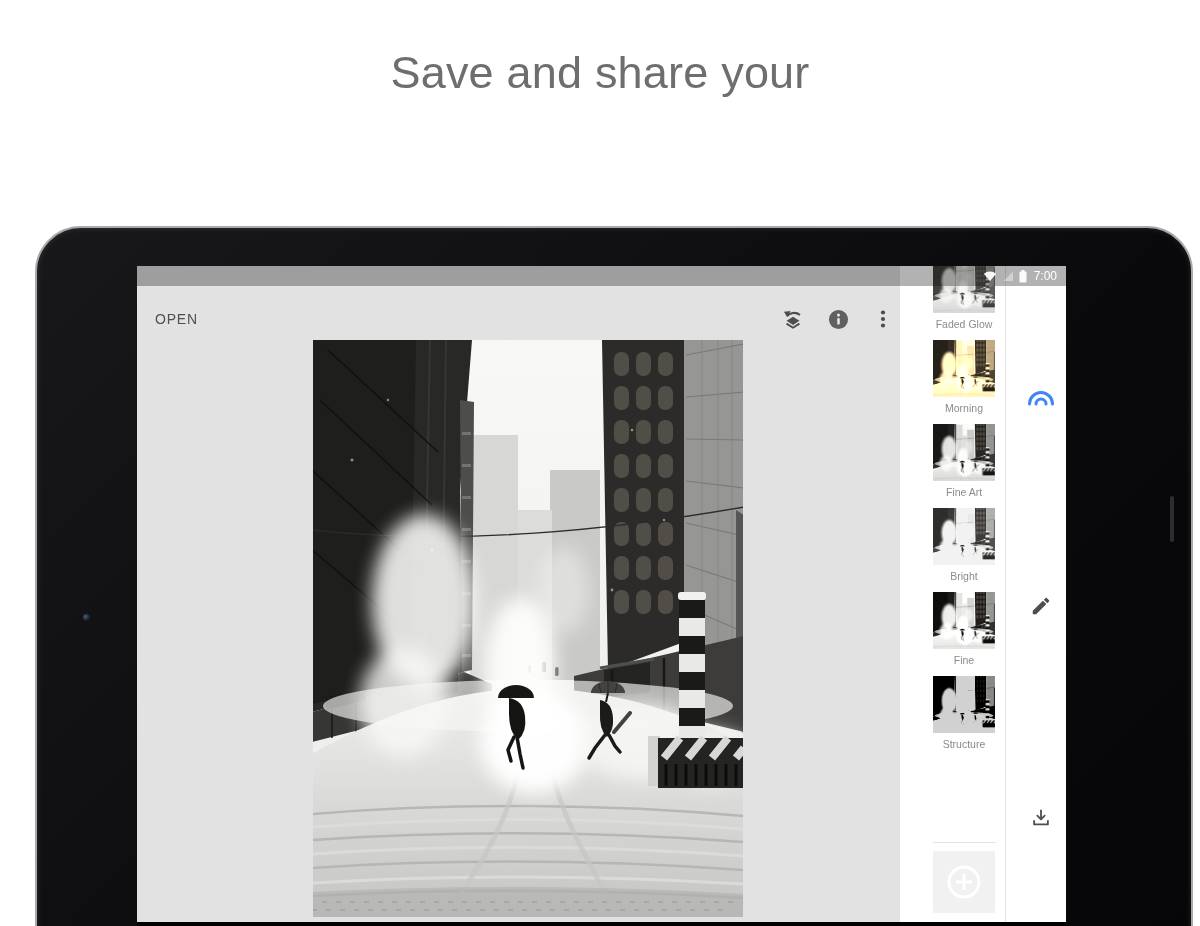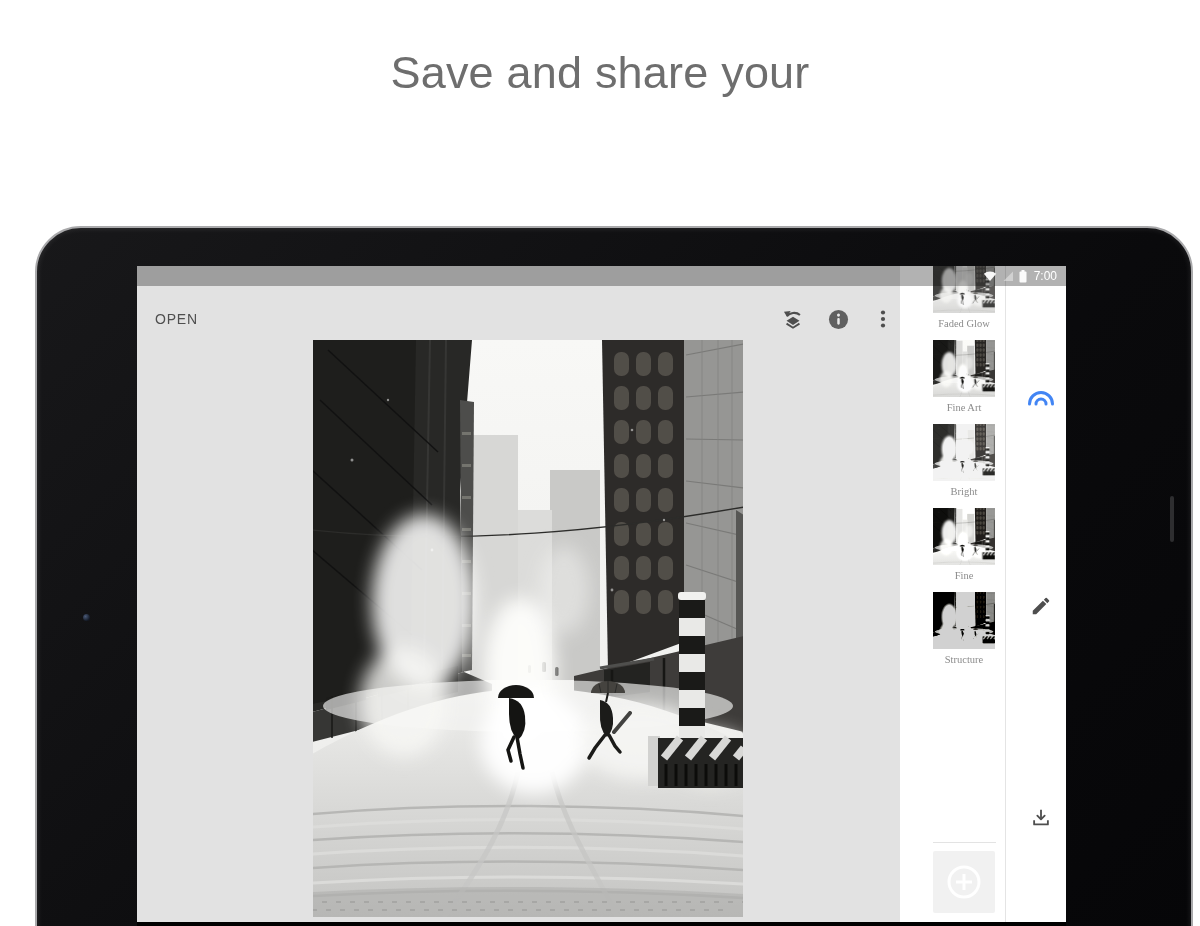--- a/index.html
+++ b/index.html
@@ -36,21 +36,21 @@
   .photo{position:absolute;left:176px;top:74px;width:430px;height:577px;overflow:hidden;background:#eee;}
   .photo svg{display:block;width:100%;height:100%;}
 
   
   .looks-panel{position:absolute;left:763px;top:0;width:105px;height:656px;background:#ffffff;}
   .looks-list{position:absolute;left:0;top:-10px;width:105px;}
   .look-item{height:84px;width:105px;cursor:pointer;}
   .thumb{width:62px;height:57px;margin-left:33px;overflow:hidden;background:#ddd;}
   .thumb svg{display:block;width:100%;height:100%;}
   .look-label{width:68px;margin-left:30px;text-align:center;font-size:10.5px;color:#8b8b8b;margin-top:5px;
-    white-space:nowrap;font-family:Liberation Serif, serif;}
+    white-space:nowrap;}
   .f-faded{filter:contrast(0.72) brightness(1.14);}
   .f-morning{filter:sepia(0.55) saturate(1.7) brightness(1.04);}
   .f-bright{filter:brightness(1.22) contrast(0.9);}
   .f-fineart{filter:contrast(1.06) brightness(0.99);}
   .f-push{filter:contrast(1.16);}
   .f-structure{filter:contrast(1.28) brightness(0.96);}
   .f-silhouette{filter:contrast(1.95) brightness(0.82);}
   .look-divider{position:absolute;left:33px;top:576px;width:63px;height:1px;background:#e3e3e3;}
   .add-look{position:absolute;left:33px;top:585px;width:62px;height:62px;background:#f1f1f1;border-radius:2px;
     display:flex;align-items:center;justify-content:center;cursor:pointer;}
@@ -327,20 +327,28 @@
         <div class="looks-list">
           <div class="look-item">
             <div class="thumb f-faded">
               <svg viewBox="0 0 432 577" preserveAspectRatio="xMidYMid slice">
                   <use href="#street"></use>
                 </svg>
               </div>
             <div class="look-label">Faded Glow</div>
           </div>
           <div class="look-item">
+            <div class="thumb f-morning">
+              <svg viewBox="0 0 432 577" preserveAspectRatio="xMidYMid slice">
+                  <use href="#street"></use>
+                </svg>
+              </div>
+            <div class="look-label">Morning</div>
+          </div>
+          <div class="look-item">
             <div class="thumb f-fineart">
               <svg viewBox="0 0 432 577" preserveAspectRatio="xMidYMid slice">
                   <use href="#street"></use>
                 </svg>
               </div>
             <div class="look-label">Fine Art</div>
           </div>
           <div class="look-item">
             <div class="thumb f-bright">
               <svg viewBox="0 0 432 577" preserveAspectRatio="xMidYMid slice">

